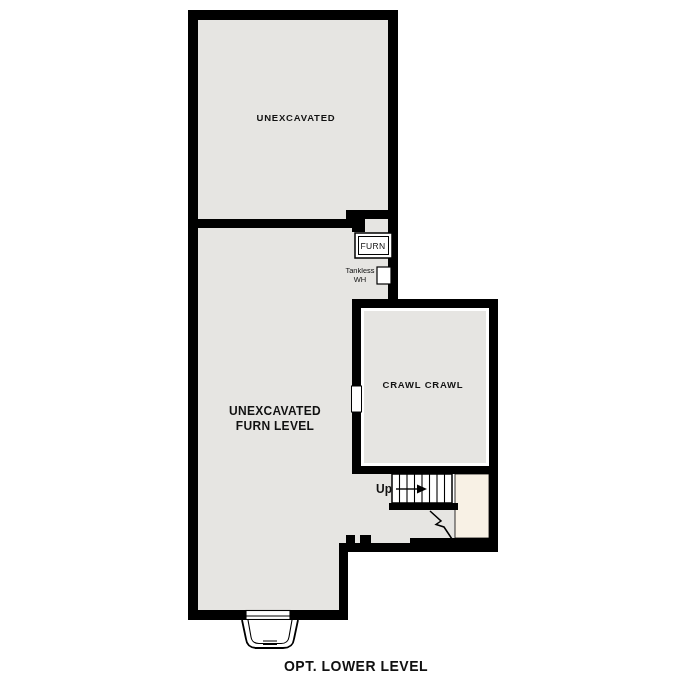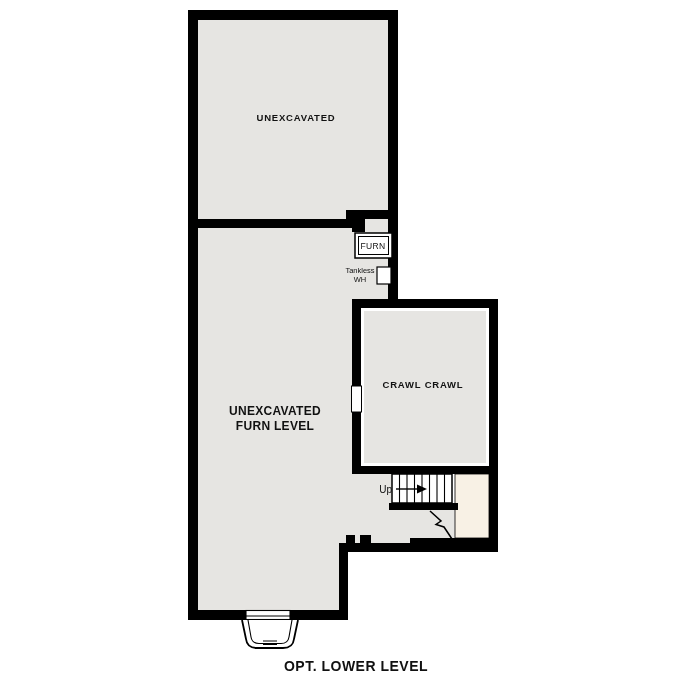--- a/index.html
+++ b/index.html
@@ -16,21 +16,21 @@
     color:#111111;
     transform:translate(-50%,-50%);
     text-align:center;
     white-space:nowrap;
     user-select:none;
   }
   .lbl-room{font-weight:bold;font-size:9.5px;letter-spacing:0.8px;}
   .lbl-main{font-weight:bold;font-size:12px;letter-spacing:0.3px;line-height:15px;}
   .lbl-furn{font-weight:normal;font-size:8.5px;letter-spacing:0.4px;}
   .lbl-wh{font-weight:normal;font-size:7.5px;line-height:9px;text-align:center;}
-  .lbl-up{font-weight:normal;font-size:10px;transform:translate(-100%,-50%);}
+  .lbl-up{font-weight:bold;font-size:12px;transform:translate(-100%,-50%);}
   .lbl-caption{font-weight:bold;font-size:14px;letter-spacing:0.5px;}
   .lbl span{display:block;}
 </style>
 </head>
 <body>
 
 <div class="canvas">
 
   <svg width="687" height="687" viewBox="0 0 687 687">
 

